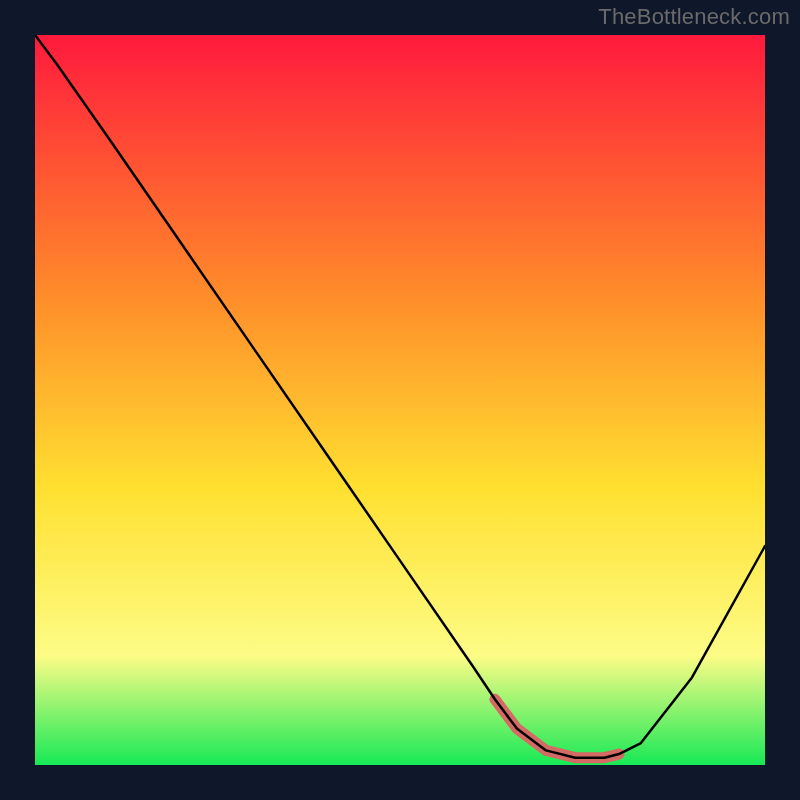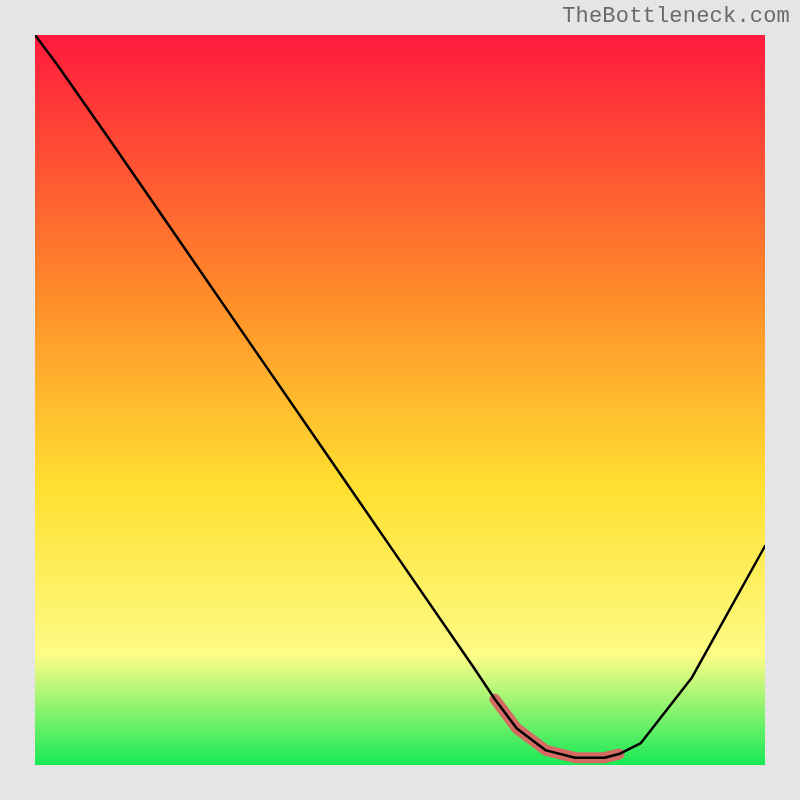--- a/index.html
+++ b/index.html
@@ -8,22 +8,21 @@
     width: 800px;
     height: 800px;
     background: #000;
     overflow: hidden;
     font-family: Arial, Helvetica, sans-serif;
   }
   .frame {
     position: relative;
     width: 800px;
     height: 800px;
-    background: #e5e5e5;
-    font-family: Liberation Mono, monospace;
+    background: #0f172a;
   }
   .attribution {
     position: absolute;
     top: 4px;
     right: 10px;
     color: #6a6a6a;
     font-size: 22px;
     font-weight: 400;
     letter-spacing: 0.2px;
   }

